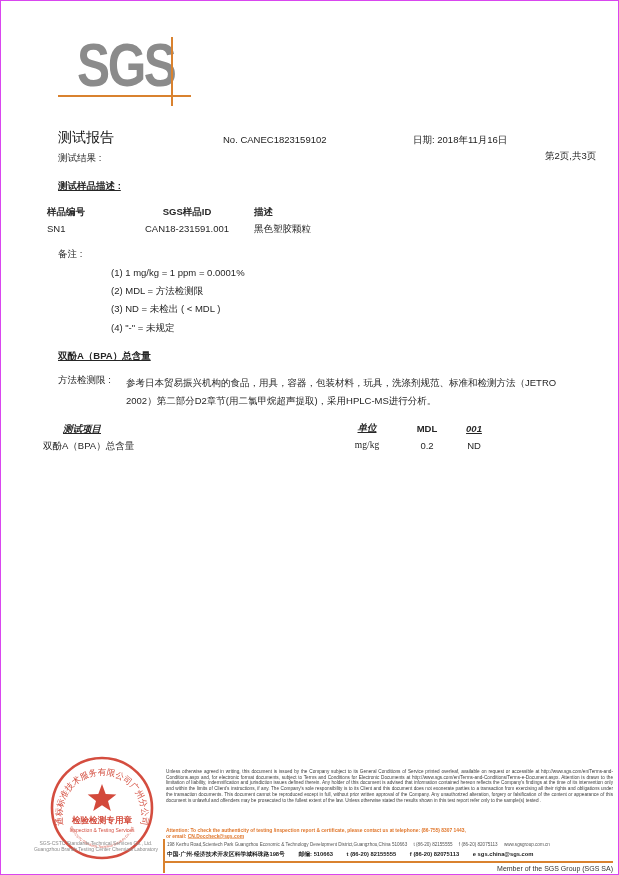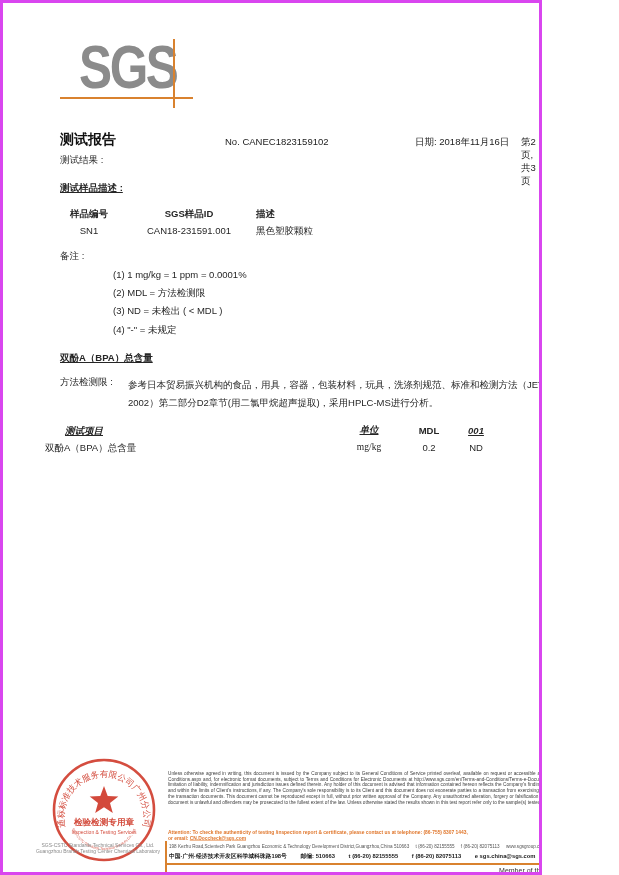--- a/index.html
+++ b/index.html
@@ -1,38 +1,38 @@
 <!DOCTYPE html>
 <html><head>
 <meta charset="utf-8">
 <style>
   html,body{margin:0;padding:0;background:#ffffff;}
   .page{
-    position:relative;width:542px;height:875px;background:#fff;
-    border:3px solid #d946ef;box-sizing:border-box;overflow:hidden;
+    position:relative;width:619px;height:875px;background:#fff;
+    border:1px solid #d946ef;box-sizing:border-box;overflow:hidden;
     font-family:"Liberation Sans","DejaVu Sans",sans-serif;color:#262626;
   }
   
   .logo-text{
     position:absolute;left:76px;top:33px;font-size:62px;font-weight:bold;
     color:#8b8b8b;letter-spacing:-3px;line-height:1;
     transform:scaleX(0.8);transform-origin:left top;
   }
   .accent-hline{position:absolute;background:#d9822f;}
   .accent-vline{position:absolute;background:#d9822f;}
   
-  .report-title{position:absolute;left:57px;top:128px;font-size:14px;font-weight:bold;color:#111;}
+  .report-title{position:absolute;left:57px;top:128px;font-size:14px;font-weight:normal;color:#111;}
   .hdr{position:absolute;top:133px;font-size:9.5px;color:#222;}
   
   .body-line{position:absolute;font-size:9.5px;color:#262626;}
   .bold{font-weight:bold;}
   .uline{text-decoration:underline;}
   .sample-table{position:absolute;left:46px;top:202px;font-size:9.5px;}
   .sample-row{display:flex;line-height:17px;}
-  .sc1{width:80px;text-align:center;}
+  .sc1{width:80px;text-align:left;}
   .sc2{width:120px;text-align:center;}
   .sc3{padding-left:7px;text-align:left;}
   .notes{position:absolute;left:110px;top:263px;font-size:9.5px;line-height:18.2px;}
   .method-text{position:absolute;left:125px;top:373px;width:445px;font-size:9.5px;line-height:18px;}
   .res-table{position:absolute;left:42px;top:419px;font-size:9.5px;}
   .res-row{display:flex;line-height:17px;}
   .rc1{width:294px;text-align:left;}
   .rc1 .hpad{margin-left:20px;}
   .rc2{width:60px;text-align:center;font-family:Liberation Serif, serif;}
   .rc3{width:60px;text-align:center;}
@@ -81,21 +81,21 @@
 
 <div class="page">
 
   <div class="logo-text">SGS</div>
   <div class="accent-hline" style="left:57px;top:94px;width:133px;height:2px;"></div>
   <div class="accent-vline" style="left:170px;top:36px;width:2px;height:69px;"></div>
 
   <div class="report-title">测试报告</div>
   <div class="hdr" style="left:222px;">No. CANEC1823159102</div>
   <div class="hdr" style="left:412px;">日期: 2018年11月16日</div>
-  <div class="hdr" style="left:518px;">第2页,共3页</div>
+  <div class="hdr" style="left:544px;margin-top:16px;">第2页,共3页</div>
 
   <div class="body-line" style="left:57px;top:151px;">测试结果 :</div>
   <div class="body-line bold uline" style="left:57px;top:179px;">测试样品描述 :</div>
 
   <div class="sample-table">
     <div class="sample-row bold">
       <div class="sc1">样品编号</div>
       <div class="sc2">SGS样品ID</div>
       <div class="sc3">描述</div>
     </div>

